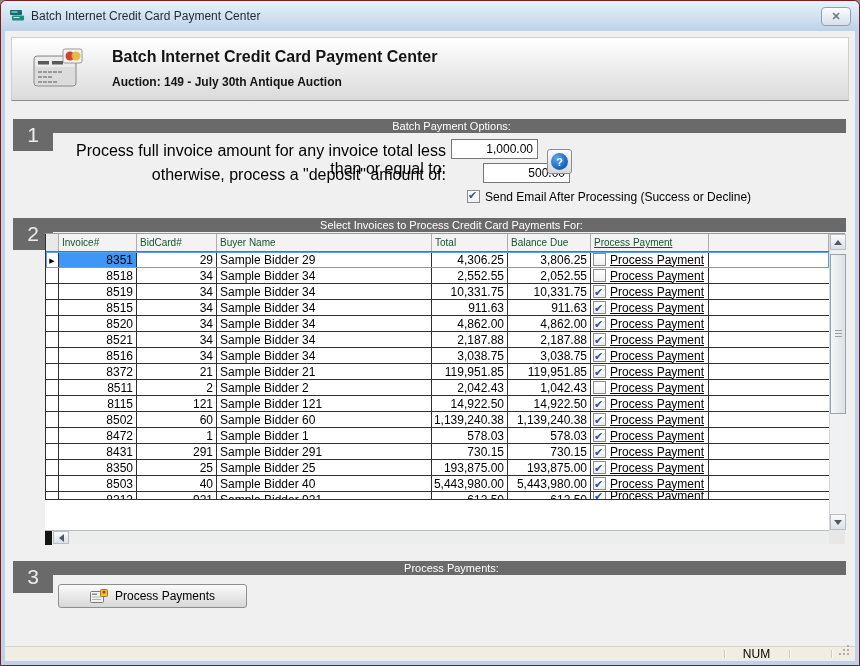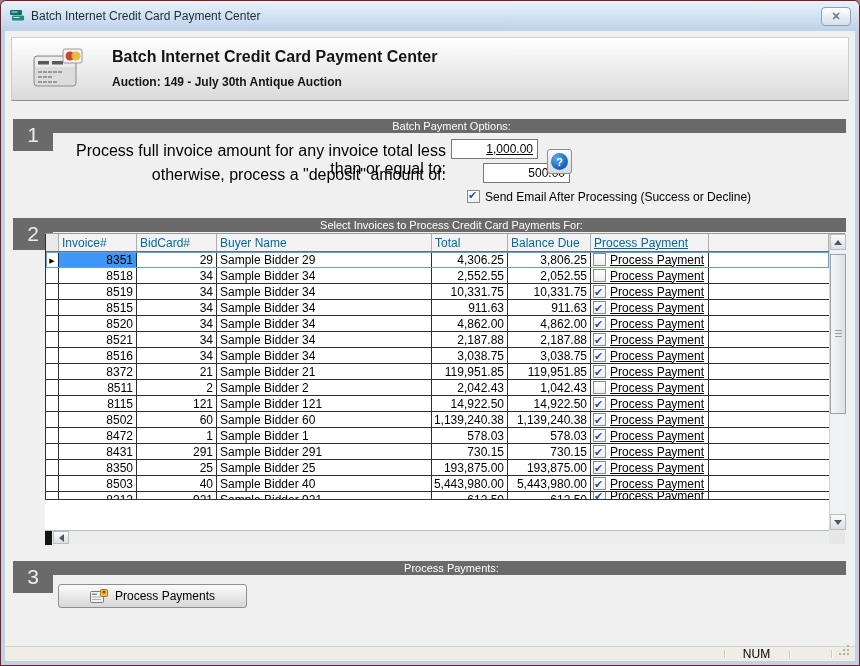--- a/index.html
+++ b/index.html
@@ -38,21 +38,21 @@
   .checkbox{ width:13px; height:13px; border:1px solid #8b8b8b; background:linear-gradient(#fff,#f0f0f0);
              display:inline-block; position:relative; flex:none; }
   .checkbox.checked::after{ content:"\2714"; position:absolute; left:0px; top:-2px; font-size:11px; color:#2b579a; }
   .email-row{ position:absolute; left:462px; top:159px; display:flex; align-items:flex-start; gap:5px; }
   .email-row .txt{ font-size:12px; color:#000; line-height:14px; }
   
   .table-wrap{ position:absolute; left:40px; top:202px; width:800px; height:310px; background:#fff;
                border-top:1px solid #9a9a9a; }
   .tgrid{ position:absolute; left:0; top:0; width:784px; border-left:1px solid #2f2f2f; }
   .thead{ display:flex; height:18px; background:#f3f3f3; border-bottom:1px solid #6e6e6e; }
-  .thead .cell{ border-right:1px solid #adadad; font-size:12px; color:#0369a1; padding:1px 3px 0 3px; white-space:nowrap; overflow:hidden; }
+  .thead .cell{ border-right:1px solid #adadad; font-size:10px; color:#14532d; padding:1px 3px 0 3px; white-space:nowrap; overflow:hidden; }
   .trow{ display:flex; height:16px; background:#fff; border-bottom:1px solid #2f2f2f; }
   .trow.partial{ height:8px; overflow:hidden; }
   .trow.selected{ outline:1px solid #58a2f2; outline-offset:-1px; }
   .cell{ border-right:1px solid #2f2f2f; font-size:12px; line-height:16px; padding:0 3px; white-space:nowrap; overflow:hidden; }
   .c-sel{ width:13px; padding:0; text-align:center; font-size:7px; line-height:17px; color:#000; }
   .c-inv{ width:78px; } .c-bid{ width:80px; } .c-buyer{ width:215px; }
   .c-total{ width:76px; } .c-bal{ width:83px; } .c-proc{ width:118px; display:flex; align-items:center; gap:4px; padding-left:2px;text-decoration:underline; }
   .c-fill{ flex:1; border-right:none; }
   .num{ direction:rtl; text-align:right; }
   .c-inv.hl{ background:#3e97f7; }
@@ -129,21 +129,21 @@
         <circle cx="40" cy="8" r="4.5" fill="#cc4433"></circle>
         <circle cx="46" cy="8" r="4.5" fill="#e5b93c" opacity="0.92"></circle>
       </svg>
       <div class="h-title">Batch Internet Credit Card Payment Center</div>
       <div class="h-sub">Auction: 149 - July 30th Antique Auction</div>
     </div>
 
     <div class="bar" style="top:88px">Batch Payment Options:</div>
     <div class="step-box" style="top:88px">1</div>
     <div class="lbl" style="left:56px; top:111px; width:385px">Process full invoice amount for any invoice total less than or equal to:</div>
-    <input class="amt-input" style="left: 446px; top: 108px; text-decoration: underline;" value="1,000.00">
+    <input class="amt-input" style="left: 446px; top: 108px;" value="1,000.00">
     <div class="lbl" style="left:56px; top:135px; width:385px">otherwise, process a "deposit" amount of:</div>
     <input class="amt-input" style="left: 446px; top: 132px; margin-left: 32px;" value="500.00">
     <div class="help-btn">
       <div class="help-circle">?</div>
     </div>
     <div class="email-row">
       <span class="checkbox checked"></span>
       <span class="txt">Send Email After Processing (Success or Decline)</span>
     </div>
 

